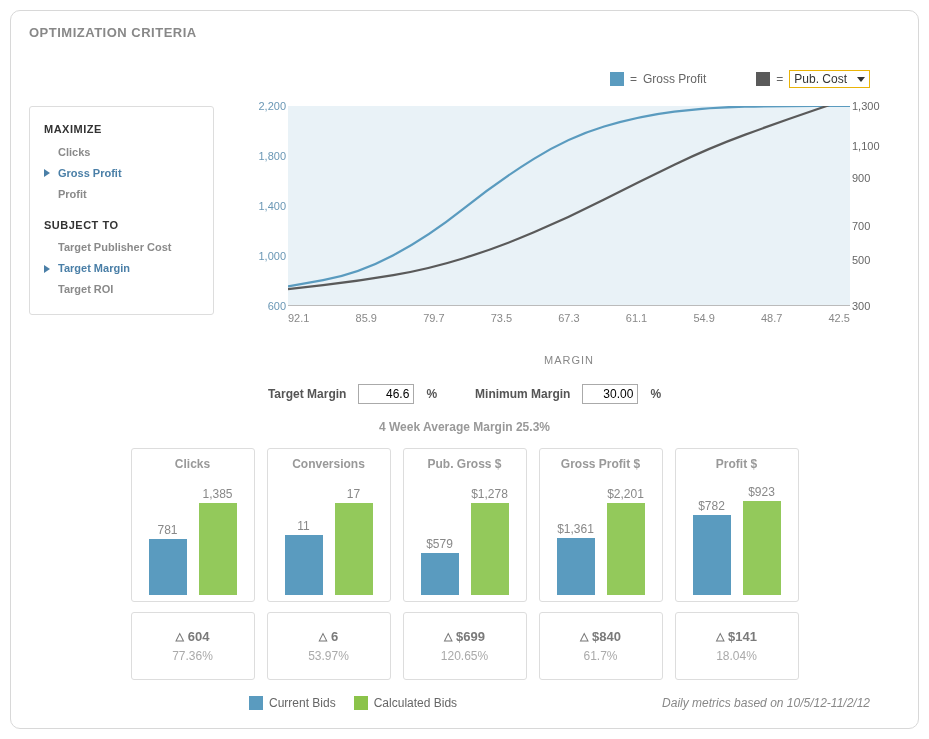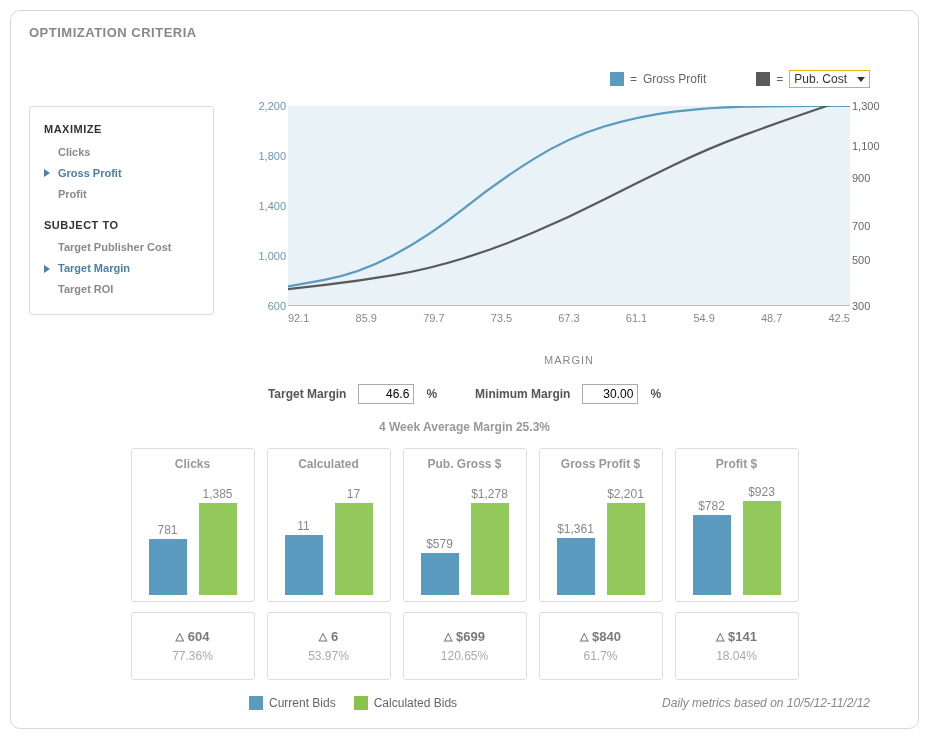--- a/index.html
+++ b/index.html
@@ -346,21 +346,21 @@
            <div class="barval">781</div>
            <div class="bar blue" style="height:56px"></div>
          </div>
          <div class="barcol">
            <div class="barval">1,385</div>
            <div class="bar green" style="height:92px"></div>
          </div>
        </div>
       </div>
       <div class="card">
-        <div class="ctitle">Calculated</div>
+        <div class="ctitle">Conversions</div>
        <div class="bars">
          <div class="barcol">
            <div class="barval">11</div>
            <div class="bar blue" style="height:60px"></div>
          </div>
          <div class="barcol">
            <div class="barval">17</div>
            <div class="bar green" style="height:92px"></div>
          </div>
        </div>

